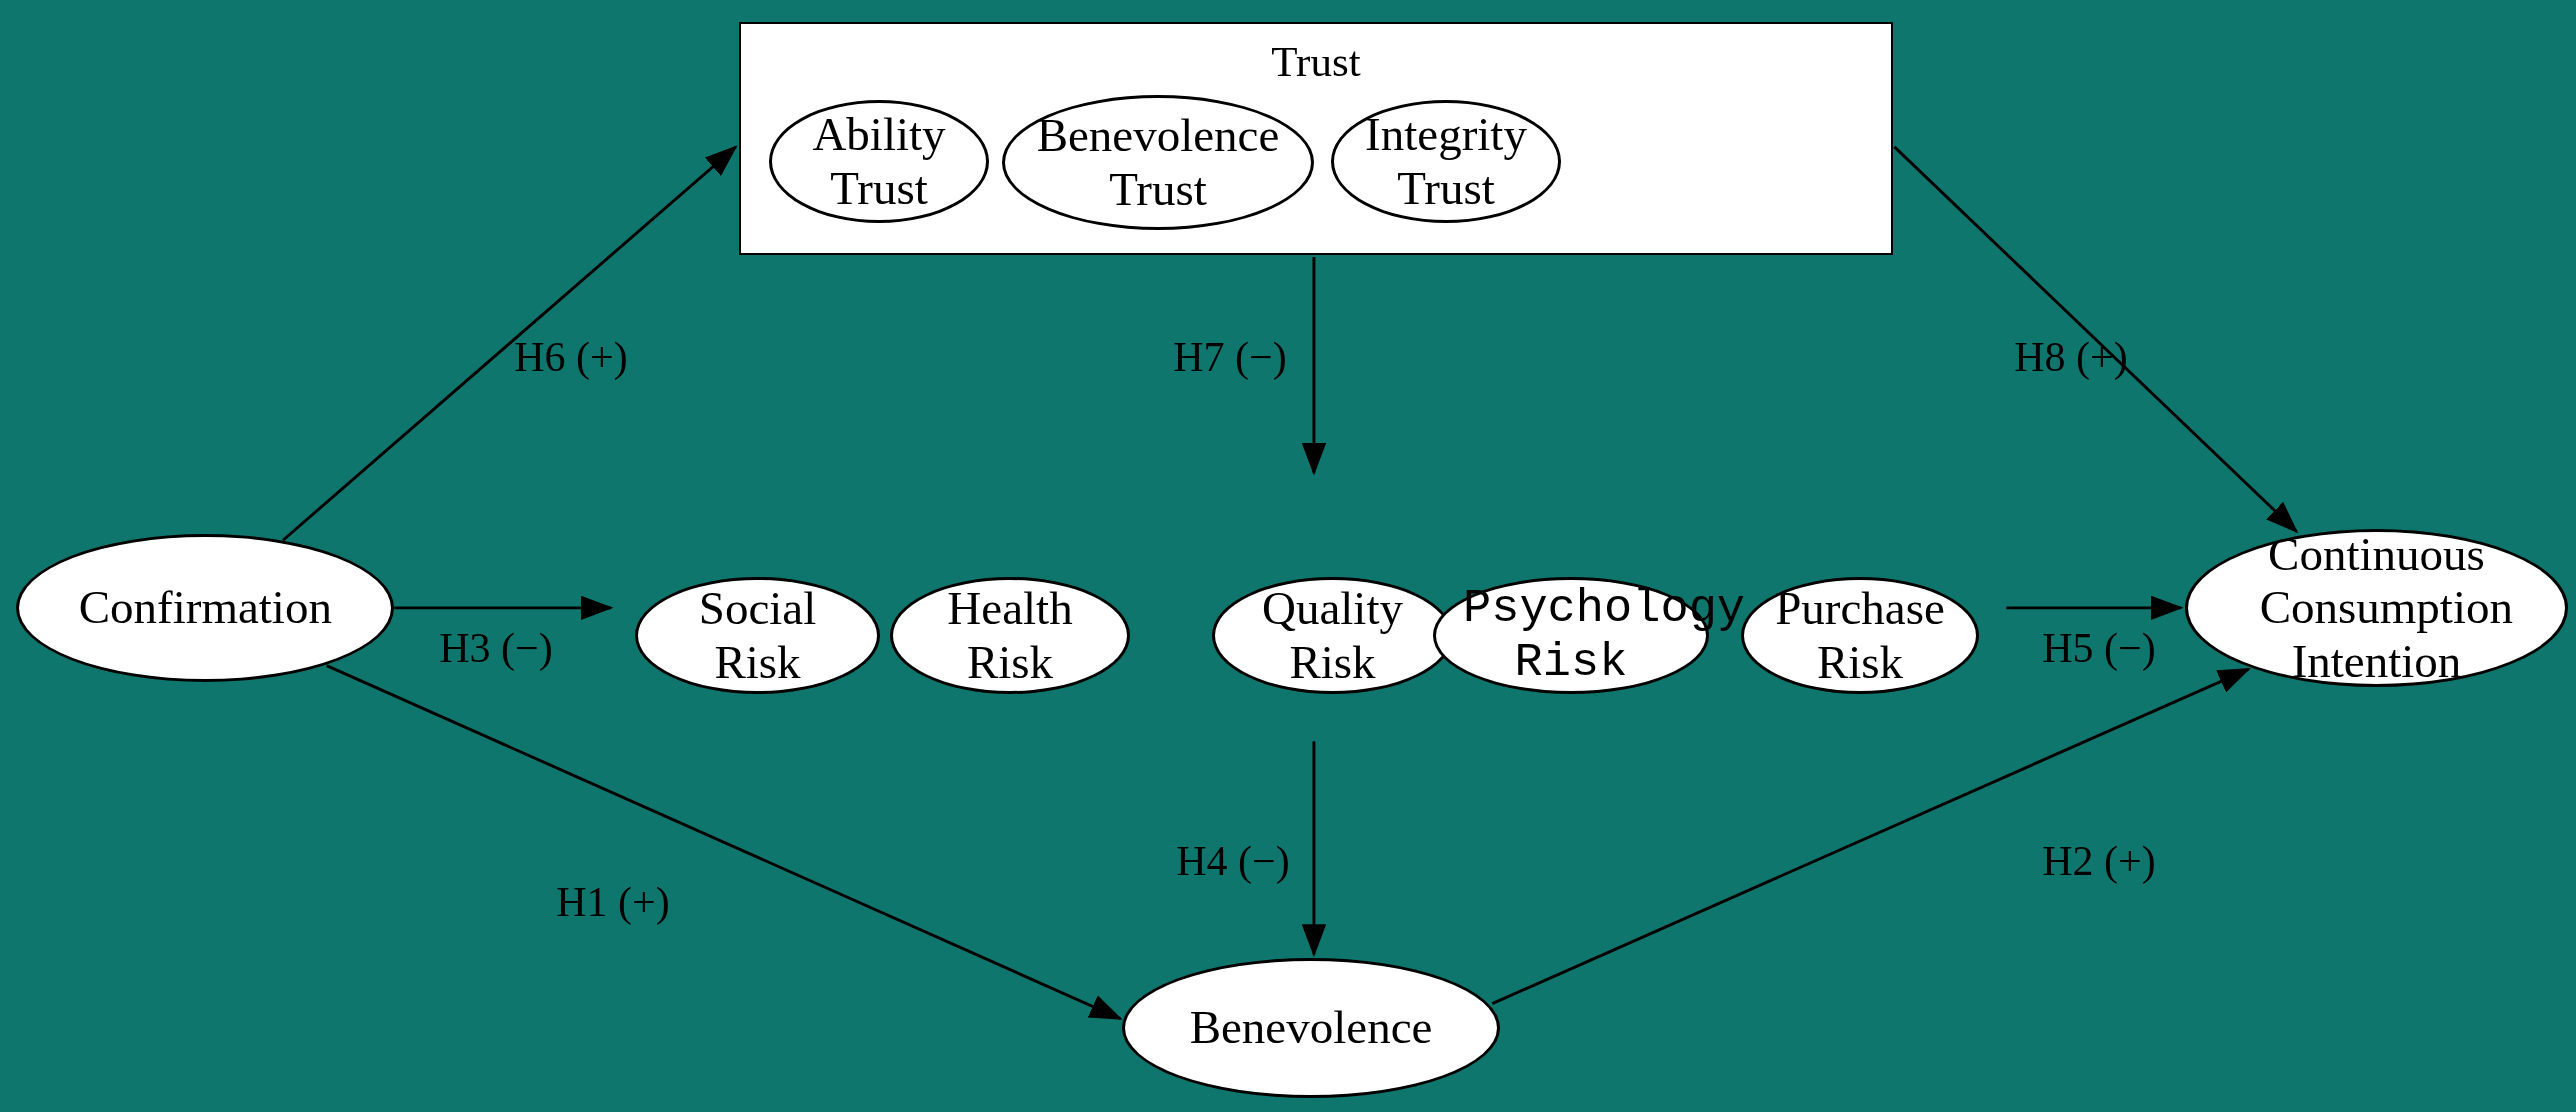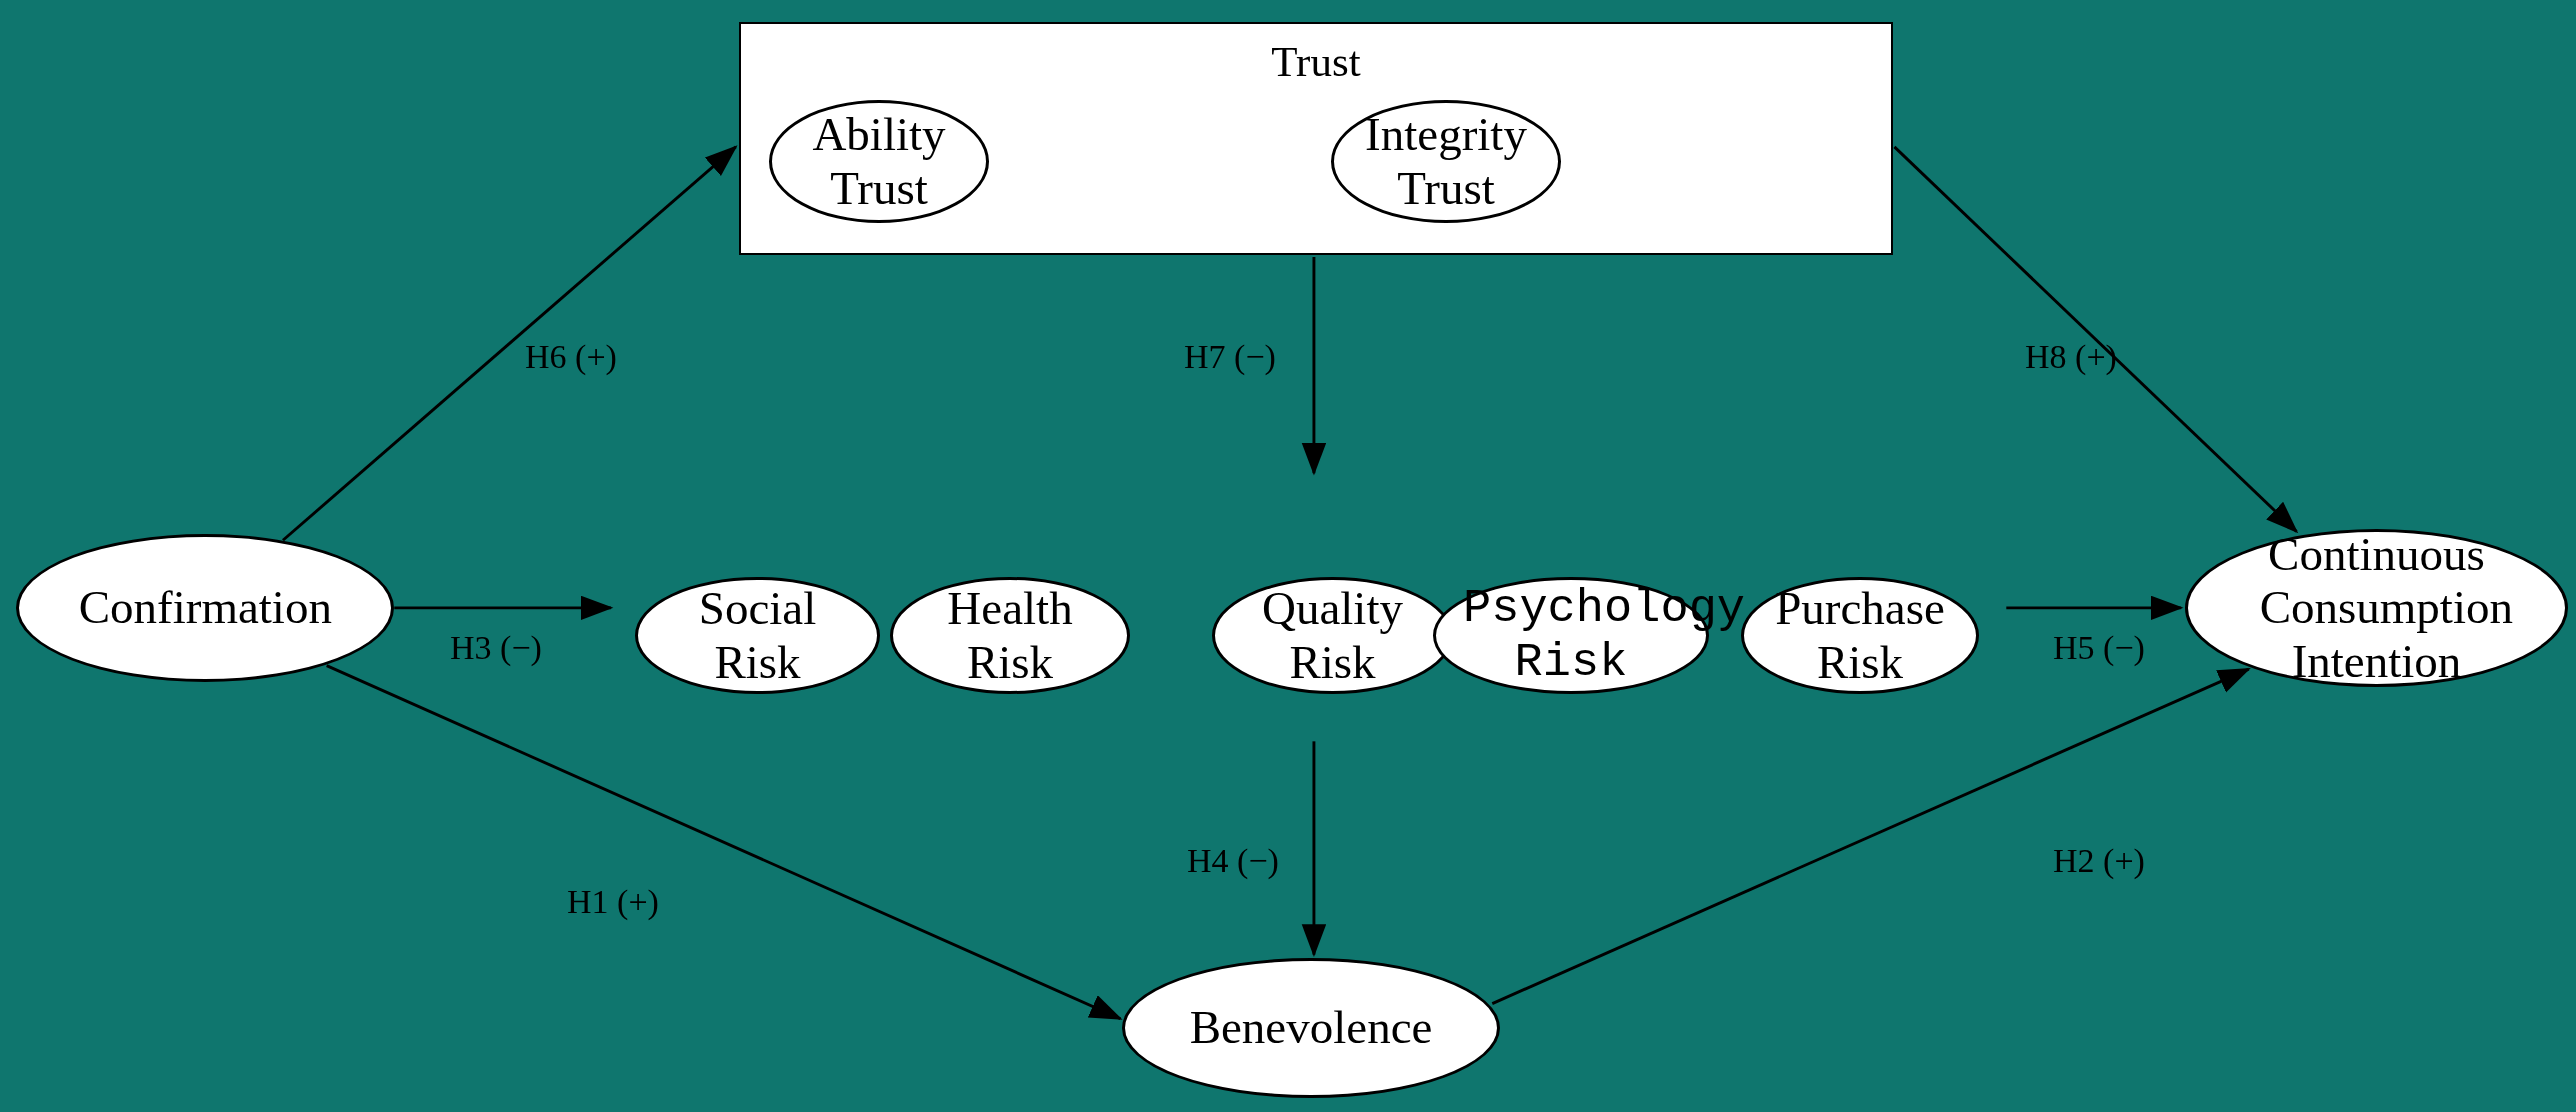--- a/index.html
+++ b/index.html
@@ -44,21 +44,21 @@
   }
   .ellipse .lbl {
     display: block;
     width: 80%;
     font-size: 47px;
     line-height: 1.14;
   }
   .hyp-label {
     position: absolute;
     transform: translate(-50%, -50%);
-    font-size: 34px;
+    font-size: 42px;
     white-space: nowrap;
     line-height: 1;
   }
 </style>
 </head>
 <body>
 
 <div class="canvas">
 
   <svg class="arrow-layer" viewBox="0 0 4419 1908" xmlns="http://www.w3.org/2000/svg">
@@ -75,20 +75,23 @@
     <line x1="3442" y1="1043" x2="3742" y2="1043" stroke="#000000" stroke-width="5" marker-end="url(#ah)"></line>
     <line x1="3250" y1="252" x2="3940" y2="912" stroke="#000000" stroke-width="5" marker-end="url(#ah)"></line>
     <line x1="2560" y1="1722" x2="3858" y2="1148" stroke="#000000" stroke-width="5" marker-end="url(#ah)"></line>
   </svg>
 
   <div class="group-box" style="left:739px; top:21.6px; width:1154px; height:233px;">
     <div class="group-title">Trust</div>
   </div>
   <div class="ellipse" style="left:769px; top:100px; width:220px; height:123px;">
     <span class="lbl">Ability Trust</span>
+  </div>
+  <div class="ellipse" style="left:1002px; top:95px; width:312px; height:135px;">
+    <span class="lbl">Benevolence Trust</span>
   </div>
   <div class="ellipse" style="left:1331px; top:100px; width:230px; height:123px;">
     <span class="lbl">Integrity Trust</span>
   </div>
 
   <div class="ellipse" style="left:635px; top:577px; width:245px; height:117px;">
     <span class="lbl">Social Risk</span>
   </div>
   <div class="ellipse" style="left:890px; top:577px; width:240px; height:117px;">
     <span class="lbl">Health Risk</span>

